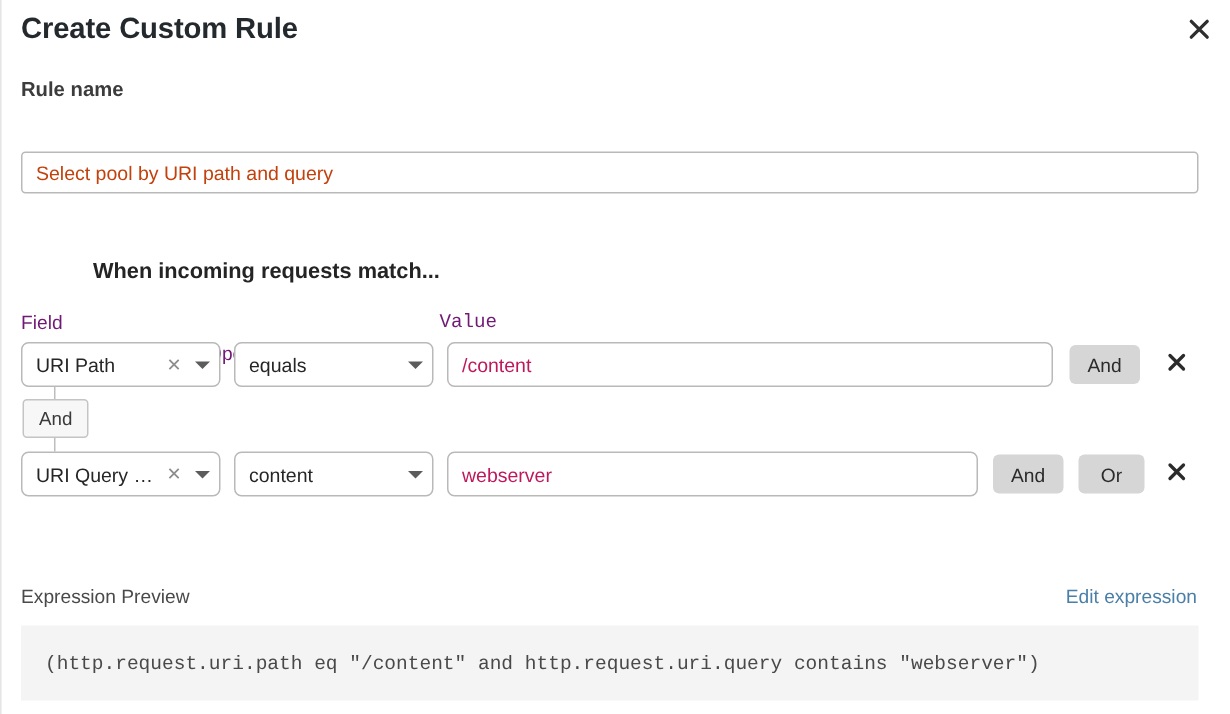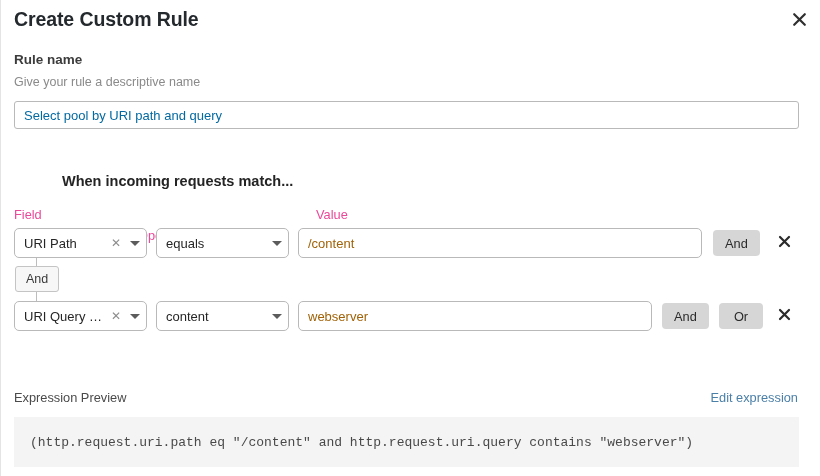--- a/index.html
+++ b/index.html
@@ -53,39 +53,39 @@
   .rule-name-input {
     position: absolute;
     left: 13px; top: 101px;
     width: 785px; height: 28px;
     border: 1px solid #b9b9b9;
     border-radius: 3px;
     background: #fff;
     padding: 0 9px;
     font-family: "Liberation Sans", sans-serif;
     font-size: 13px;
-    color: #0369a1;
+    color: #c2410c;
     outline: none;
   }
 
   
   .section-heading {
     position: absolute;
     left: 13px; top: 173px;
     font-size: 14.5px;
     font-weight: bold;
     color: #242424;
     margin-left: 48px;
   }
 
   
-  .col-head { position: absolute; top: 207px; font-size: 12.8px; color: #ec4899; }
+  .col-head { position: absolute; top: 207px; font-size: 12.8px; color: #701a75; }
   .col-head.field { left: 13px; }
   .col-head.operator { left: 137px; margin-top: 21px; }
-  .col-head.value { left: 315px; }
+  .col-head.value { left: 292px; font-family: Liberation Mono, monospace; }
 
   
   .cond-row { position: absolute; height: 30px; padding-left: 20px; }
   .cond-row.r1 { left: 0; top: 228px; width: 820px; }
   .cond-row.r2 { left: 0; top: 301px; width: 820px; }
 
   .select-box {
     position: absolute;
     height: 30px;
     border: 1px solid #b9b9b9;
@@ -132,21 +132,21 @@
 
   .value-input {
     position: absolute;
     height: 30px;
     border: 1px solid #b9b9b9;
     border-radius: 5px;
     background: #fff;
     padding: 0 9px;
     font-family: "Liberation Sans", sans-serif;
     font-size: 13px;
-    color: #a16207;
+    color: #be185d;
     outline: none;
   }
   .r1 .value-input { left: 297px; width: 404px; }
   .r2 .value-input { left: 297px; width: 354px; }
 
   .logic-btn {
     position: absolute;
     height: 26px;
     top: 2px;
     min-width: 44px;
@@ -240,21 +240,20 @@
   <div class="dialog-title">Create Custom Rule</div>
   <div class="close-btn">
     <span>
       <svg width="15" height="15" viewBox="0 0 15 15" aria-hidden="true">
         <path d="M2.2 2.2 L12.8 12.8 M12.8 2.2 L2.2 12.8" stroke="#2f2f2f" stroke-width="2.2" stroke-linecap="round"></path>
       </svg>
     </span>
   </div>
 
   <div class="field-label rule-name-label">Rule name</div>
-  <div class="rule-name-hint">Give your rule a descriptive name</div>
   <input class="rule-name-input" type="text" value="Select pool by URI path and query" style="">
 
   <div class="section-heading">When incoming requests match...</div>
 
   <div class="col-head field">Field</div>
   <div class="col-head operator">Operator</div>
   <div class="col-head value">Value</div>
 
   <div class="cond-row r1">
     <div class="select-box sel-field">

